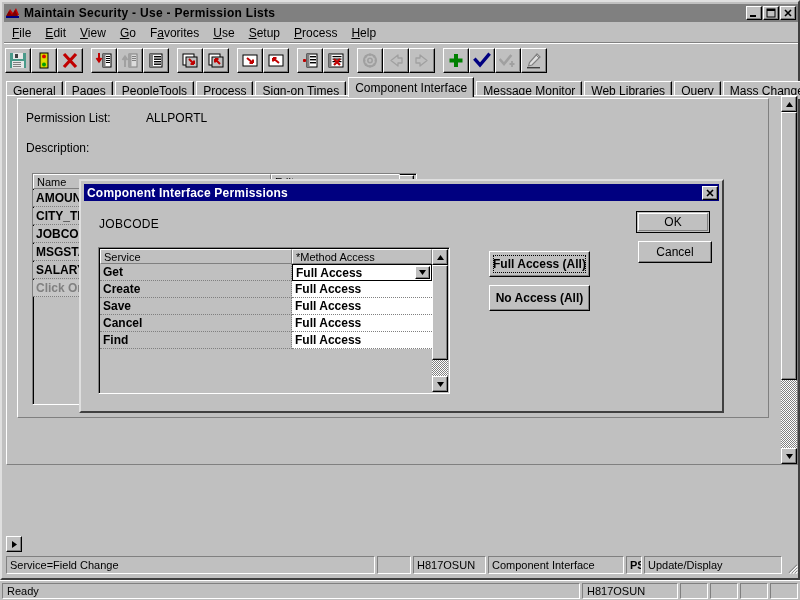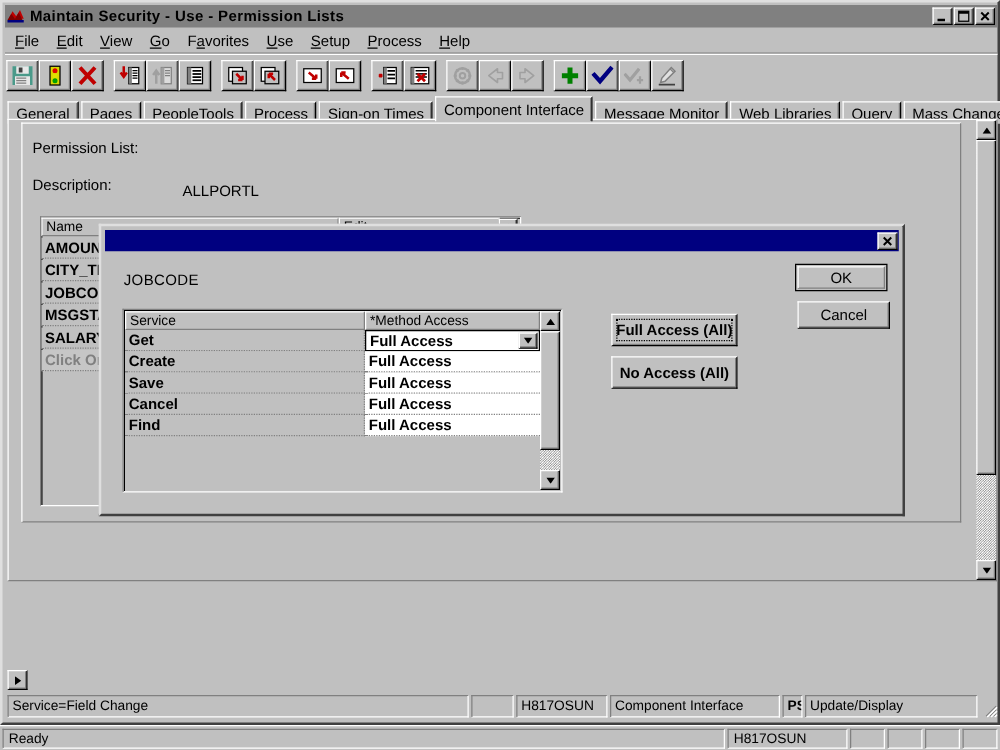--- a/index.html
+++ b/index.html
@@ -110,21 +110,21 @@
     border-right: 1px solid #808080; border-bottom: 1px solid #808080;
     box-sizing: border-box; overflow: hidden;
   }
   .page-panel {
     position: absolute; left: 10px; top: 2px; width: 752px; height: 320px;
     border-top: 1px solid #ffffff; border-left: 1px solid #ffffff;
     border-right: 1px solid #808080; border-bottom: 1px solid #808080;
     box-sizing: border-box;
   }
   .fld-label { position: absolute; font-size: 12px; color: #000; white-space: nowrap; }
-  .fld-value { position: absolute; font-size: 12px; color: #000; white-space: nowrap; margin-top: 35px; }
+  .fld-value { position: absolute; font-size: 12px; color: #000; white-space: nowrap; }
 
   
   .backgrid {
     position: absolute; left: 14px; top: 74px; width: 385px; height: 232px;
     border: 1px solid #808080; border-right-color:#ffffff; border-bottom-color:#ffffff;
     box-shadow: inset 1px 1px 0 0 #000000;
     background: #c0c0c0; box-sizing: border-box; overflow: hidden;
   }
   .bg-hdr {
     position: absolute; left: 0; top: 0; height: 15px; width: 383px;
@@ -674,20 +674,21 @@
           <path d="M11.7 3.7 L3.7 11.7 M11.7 6.7 L6.7 11.7 M11.7 9.7 L9.7 11.7" stroke="#ffffff" stroke-width="1.2"></path>
         </svg>
       </div>
     </div>
 
   </div>
 
   <div class="dialog">
 
     <div class="dlg-title">
+      <div class="dlg-title-text">Component Interface Permissions</div>
       <div class="dlg-close">
         <svg width="10" height="10" viewBox="0 0 10 10">
           <path d="M2 2 L8 8 M8 2 L2 8" stroke="#000" stroke-width="1.6" fill="none"></path>
         </svg>
       </div>
     </div>
 
     <div class="dlg-ci-name">JOBCODE</div>
 
     <div class="mgrid">

